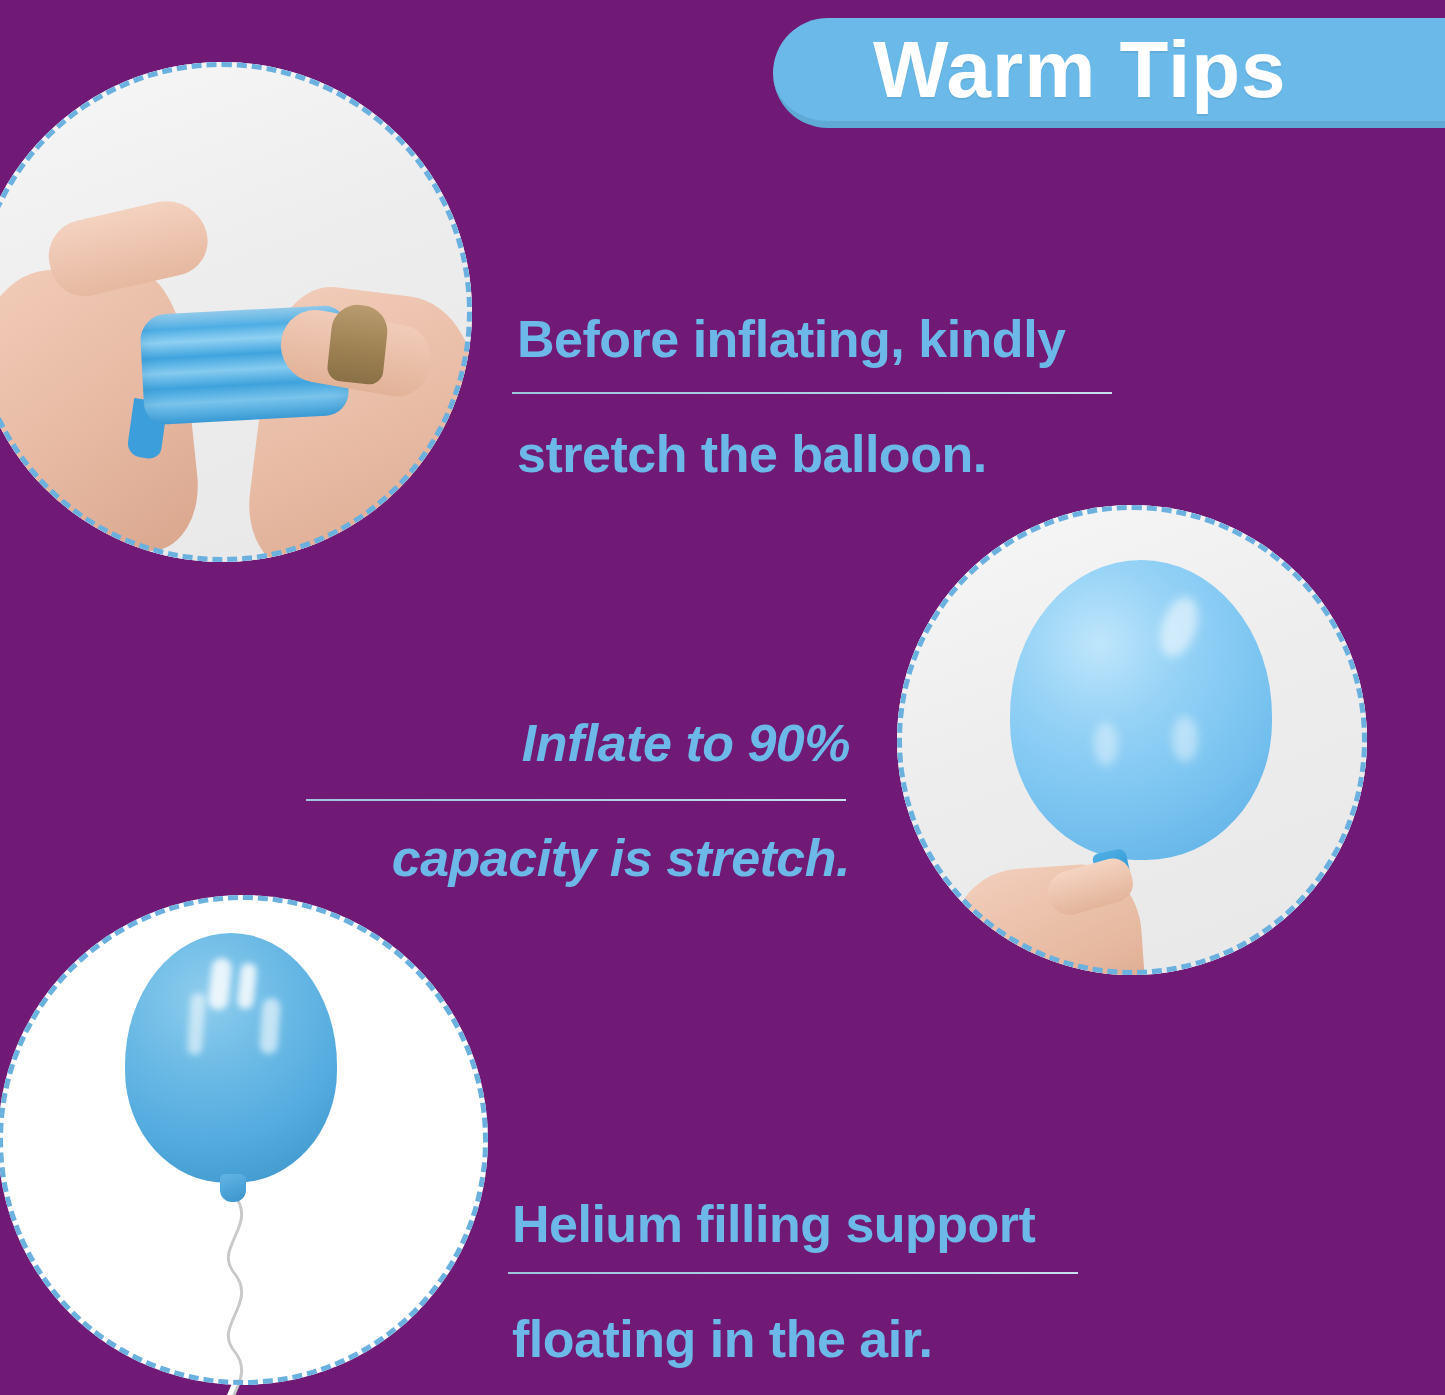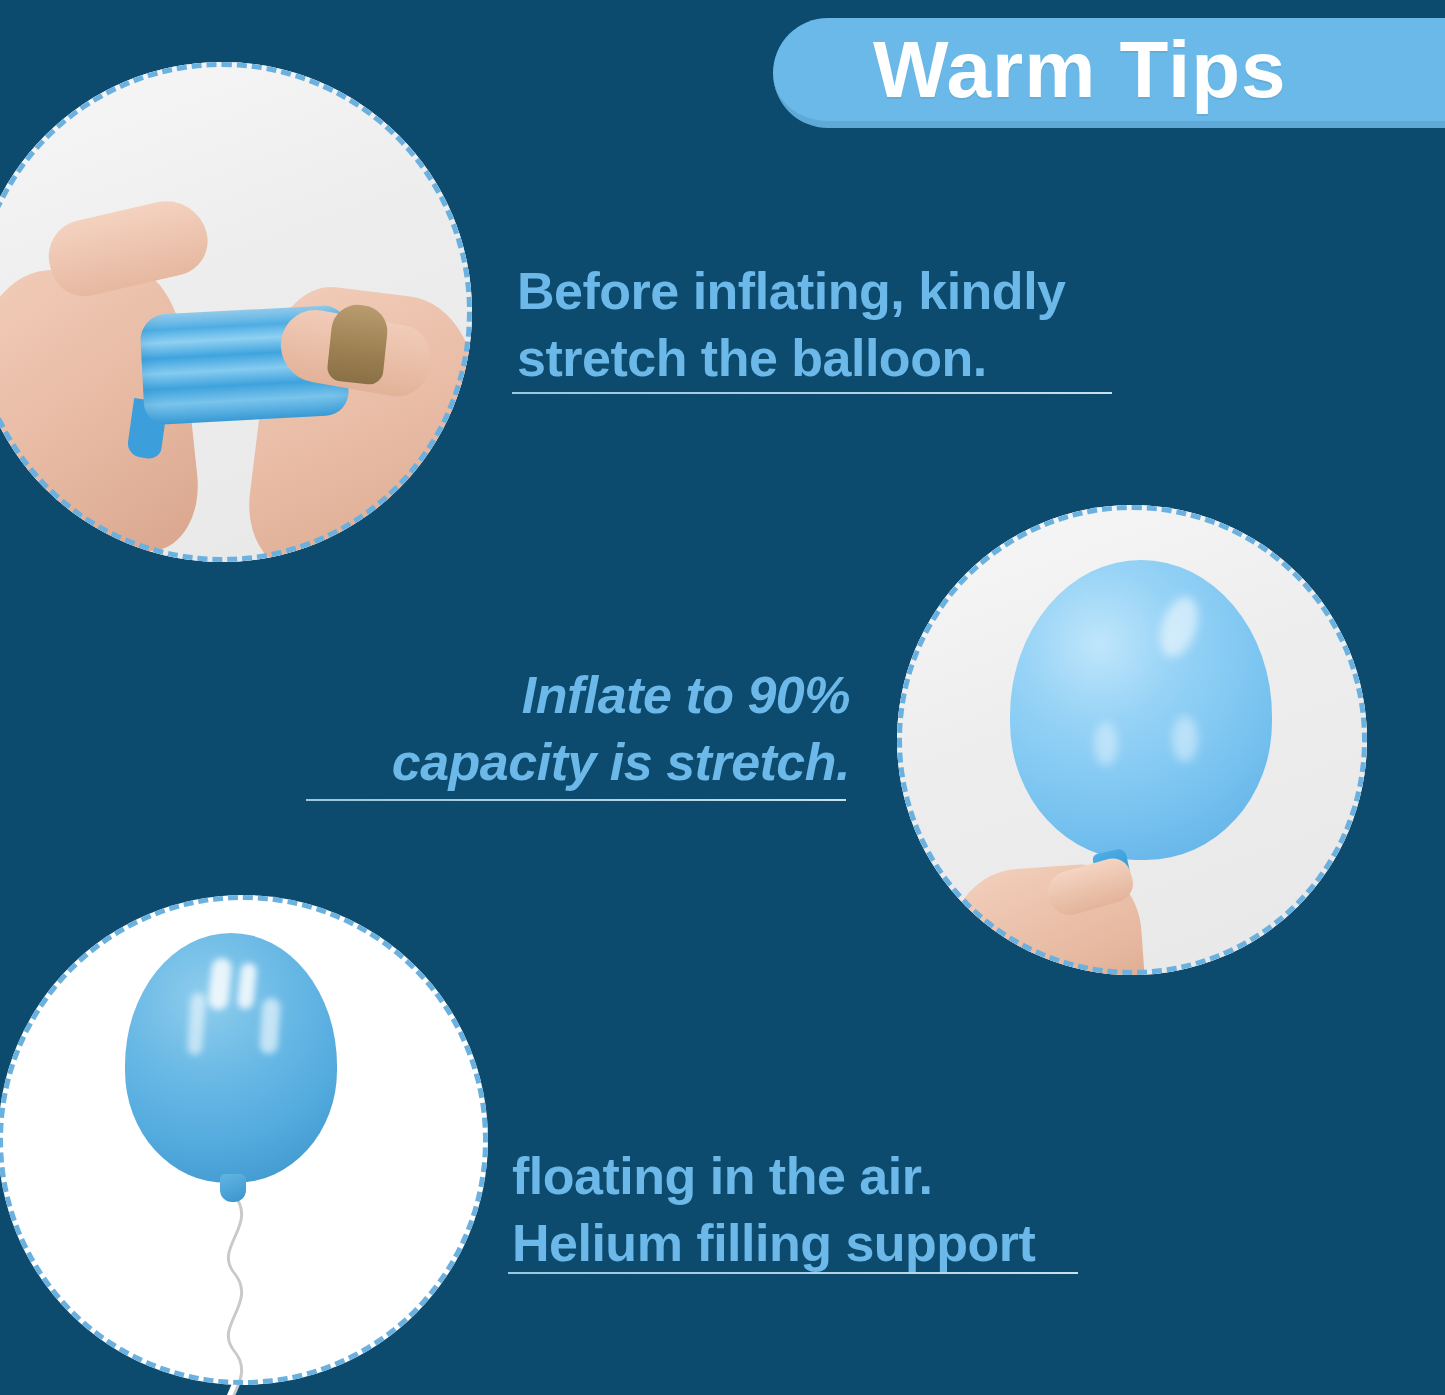--- a/index.html
+++ b/index.html
@@ -4,21 +4,21 @@
 <style>
   html, body {
     margin: 0;
     padding: 0;
     background: #ffffff;
   }
   #page {
     position: relative;
     width: 1445px;
     height: 1395px;
-    background: #0c4a6e;
+    background: #701a75;
     overflow: hidden;
     font-family: "Liberation Sans", sans-serif;
   }
 
   
   .banner {
     position: absolute;
     left: 773px;
     top: 18px;
     width: 700px;
@@ -306,21 +306,21 @@
 
   
   .tip-text {
     position: absolute;
     color: #6CB8E8;
     font-weight: bold;
     font-size: 52px;
     line-height: 1.28;
     letter-spacing: -0.5px;
   }
-  .tip-line { display: block; white-space: nowrap; }
+  .tip-line { display: block; white-space: nowrap; margin-top: 48px; }
   .tip-rule {
     position: absolute;
     height: 2px;
     background: linear-gradient(90deg, #9DC6DC 0%, #AFD2E4 55%, #C9E0EC 100%);
   }
 
   #tip-1 { left: 517px; top: 258px; text-align: left; }
   #rule-1 { left: 512px; top: 392px; width: 600px; }
 
   #tip-2 { left: 310px; top: 662px; width: 540px; text-align: right; font-style: italic; }
@@ -397,18 +397,18 @@
 
     <svg class="ribbon" viewBox="0 0 110 300">
       <path d="M49 2 C 72 30, 26 52, 49 80 C 72 108, 26 130, 49 158
                C 72 186, 26 208, 49 236 C 70 262, 40 278, 52 300" fill="none" stroke="#C9C9C9" stroke-width="7" stroke-linecap="round"></path>
       <path d="M47 2 C 70 30, 24 52, 47 80 C 70 108, 24 130, 47 158
                C 70 186, 24 208, 47 236 C 68 262, 38 278, 50 300" fill="none" stroke="#FFFFFF" stroke-width="5" stroke-linecap="round"></path>
     </svg>
   </div>
 
   <div class="tip-text" id="tip-3">
+    <span class="tip-line">Helium filling support</span>
     <span class="tip-line">floating in the air.</span>
-    <span class="tip-line">Helium filling support</span>
   </div>
   <div class="tip-rule" id="rule-3"></div>
 
 </div>
 
 </body></html>

